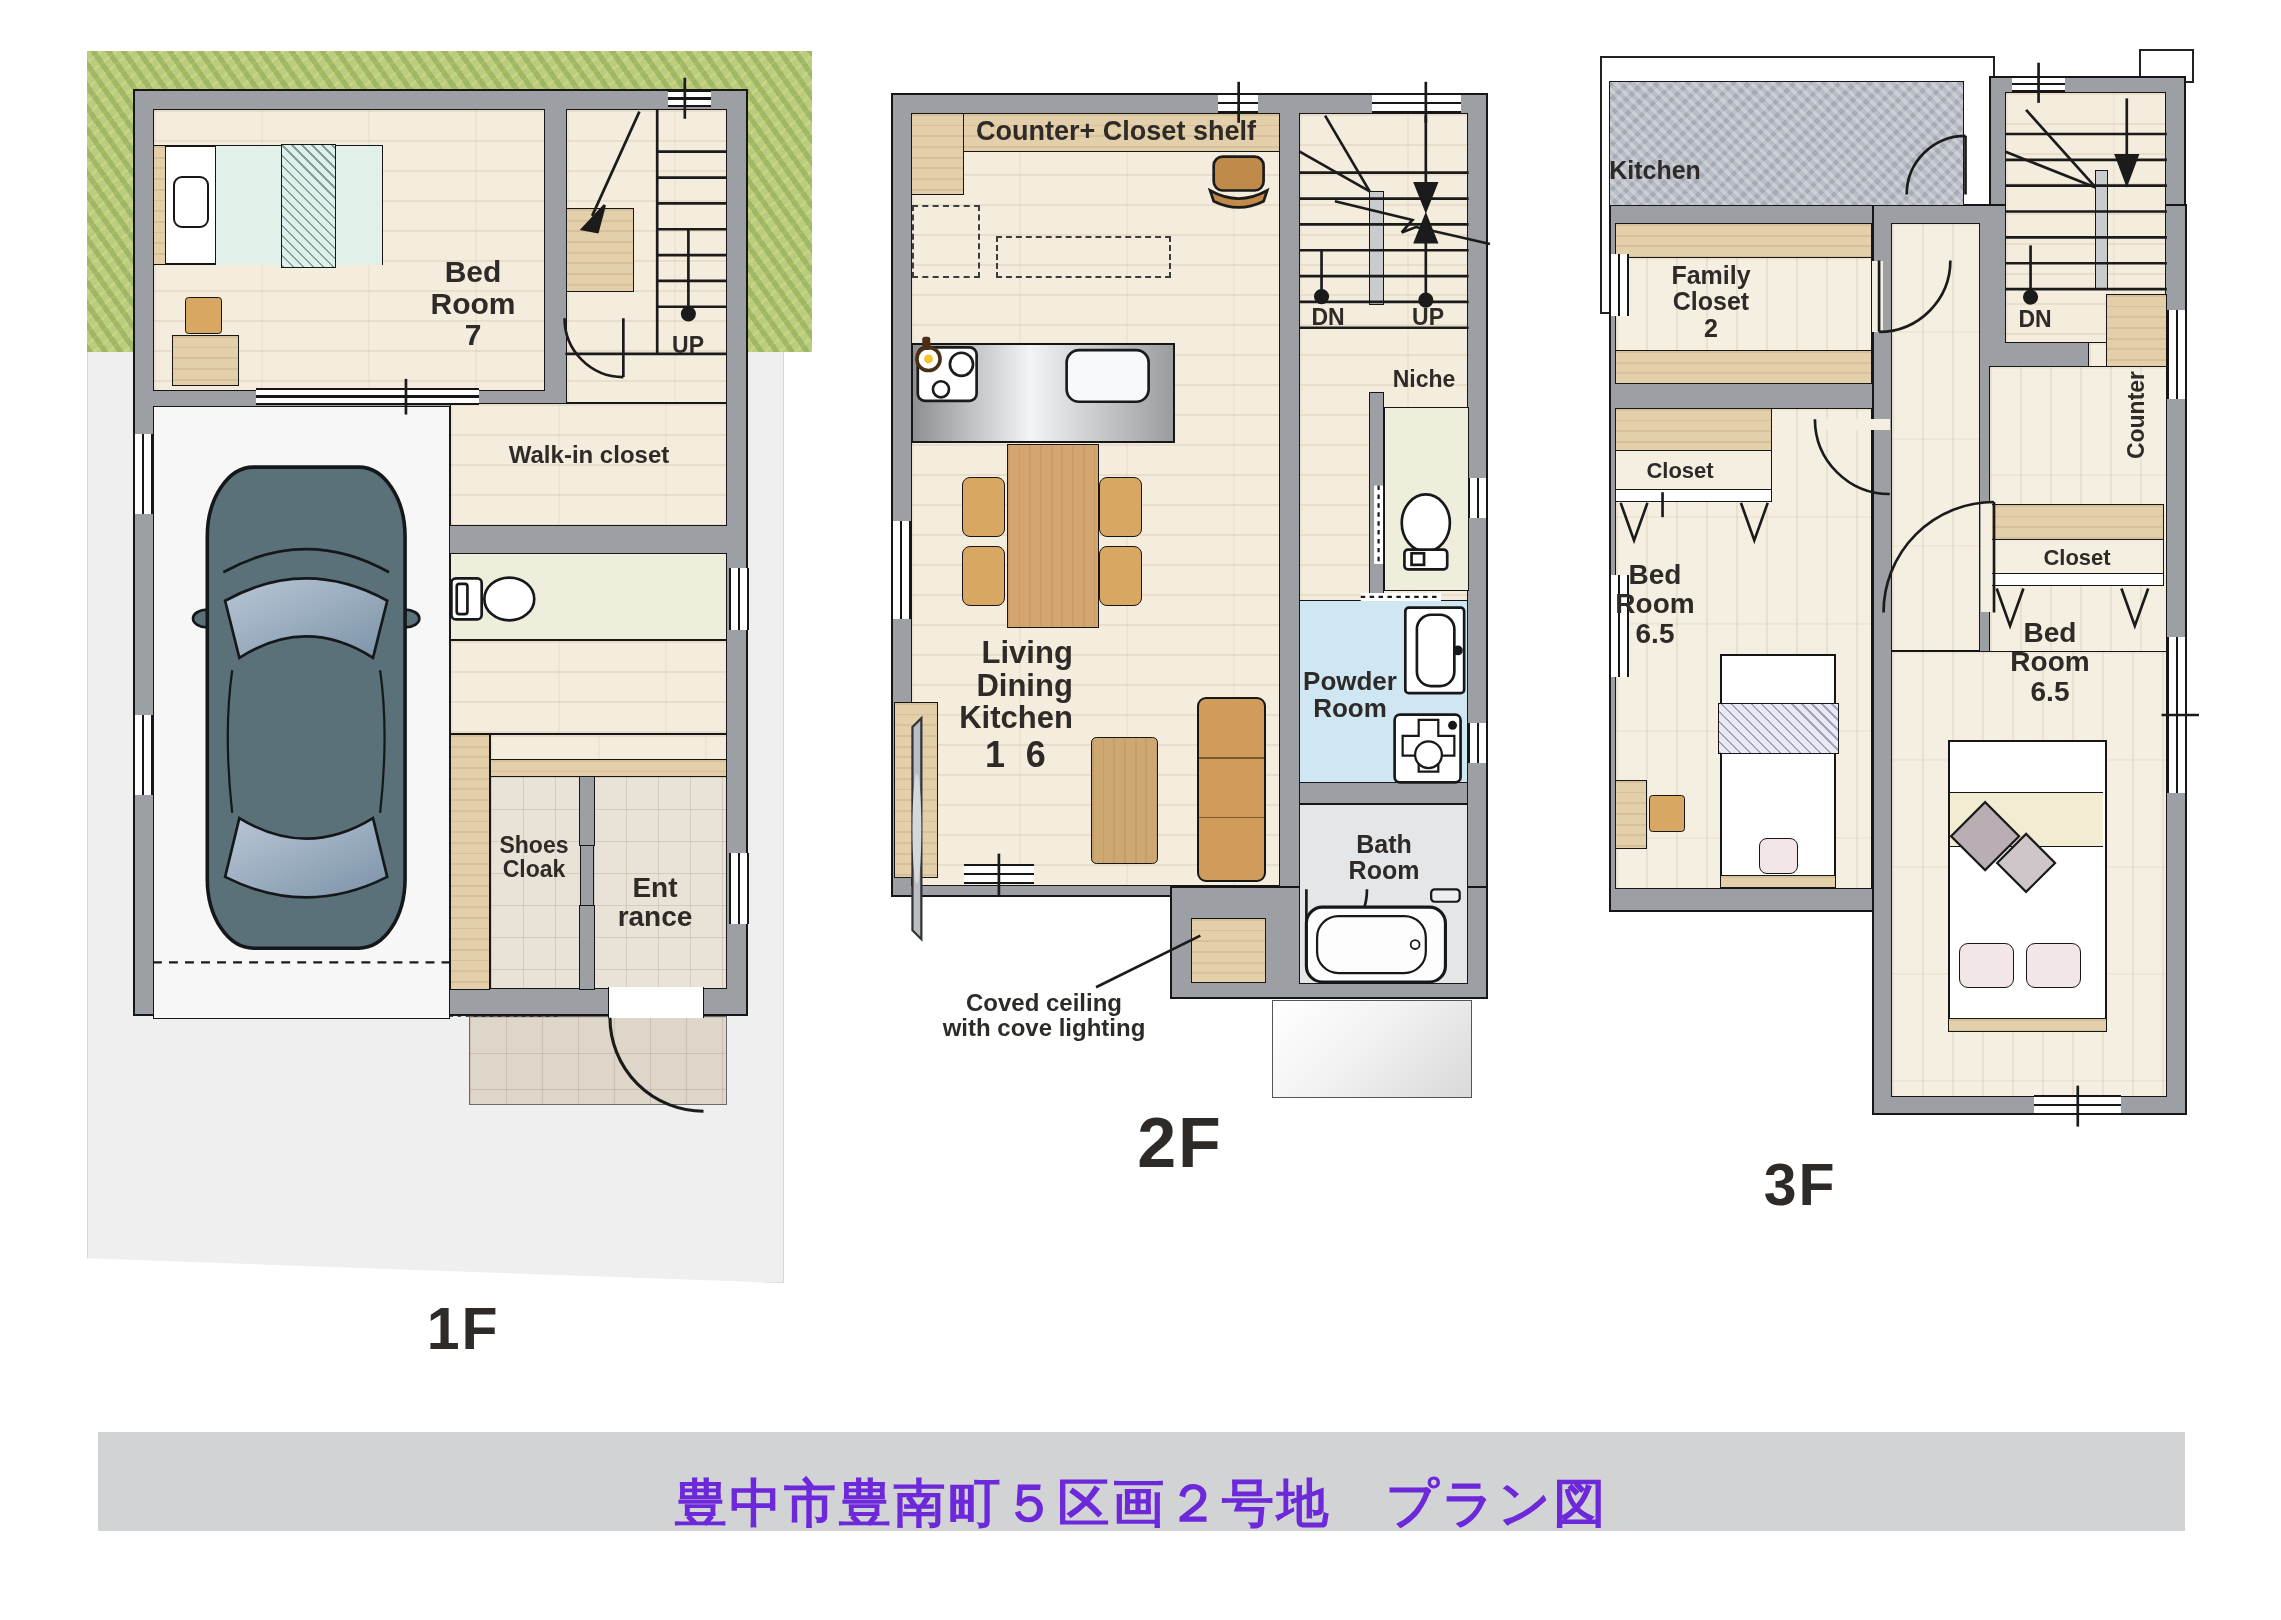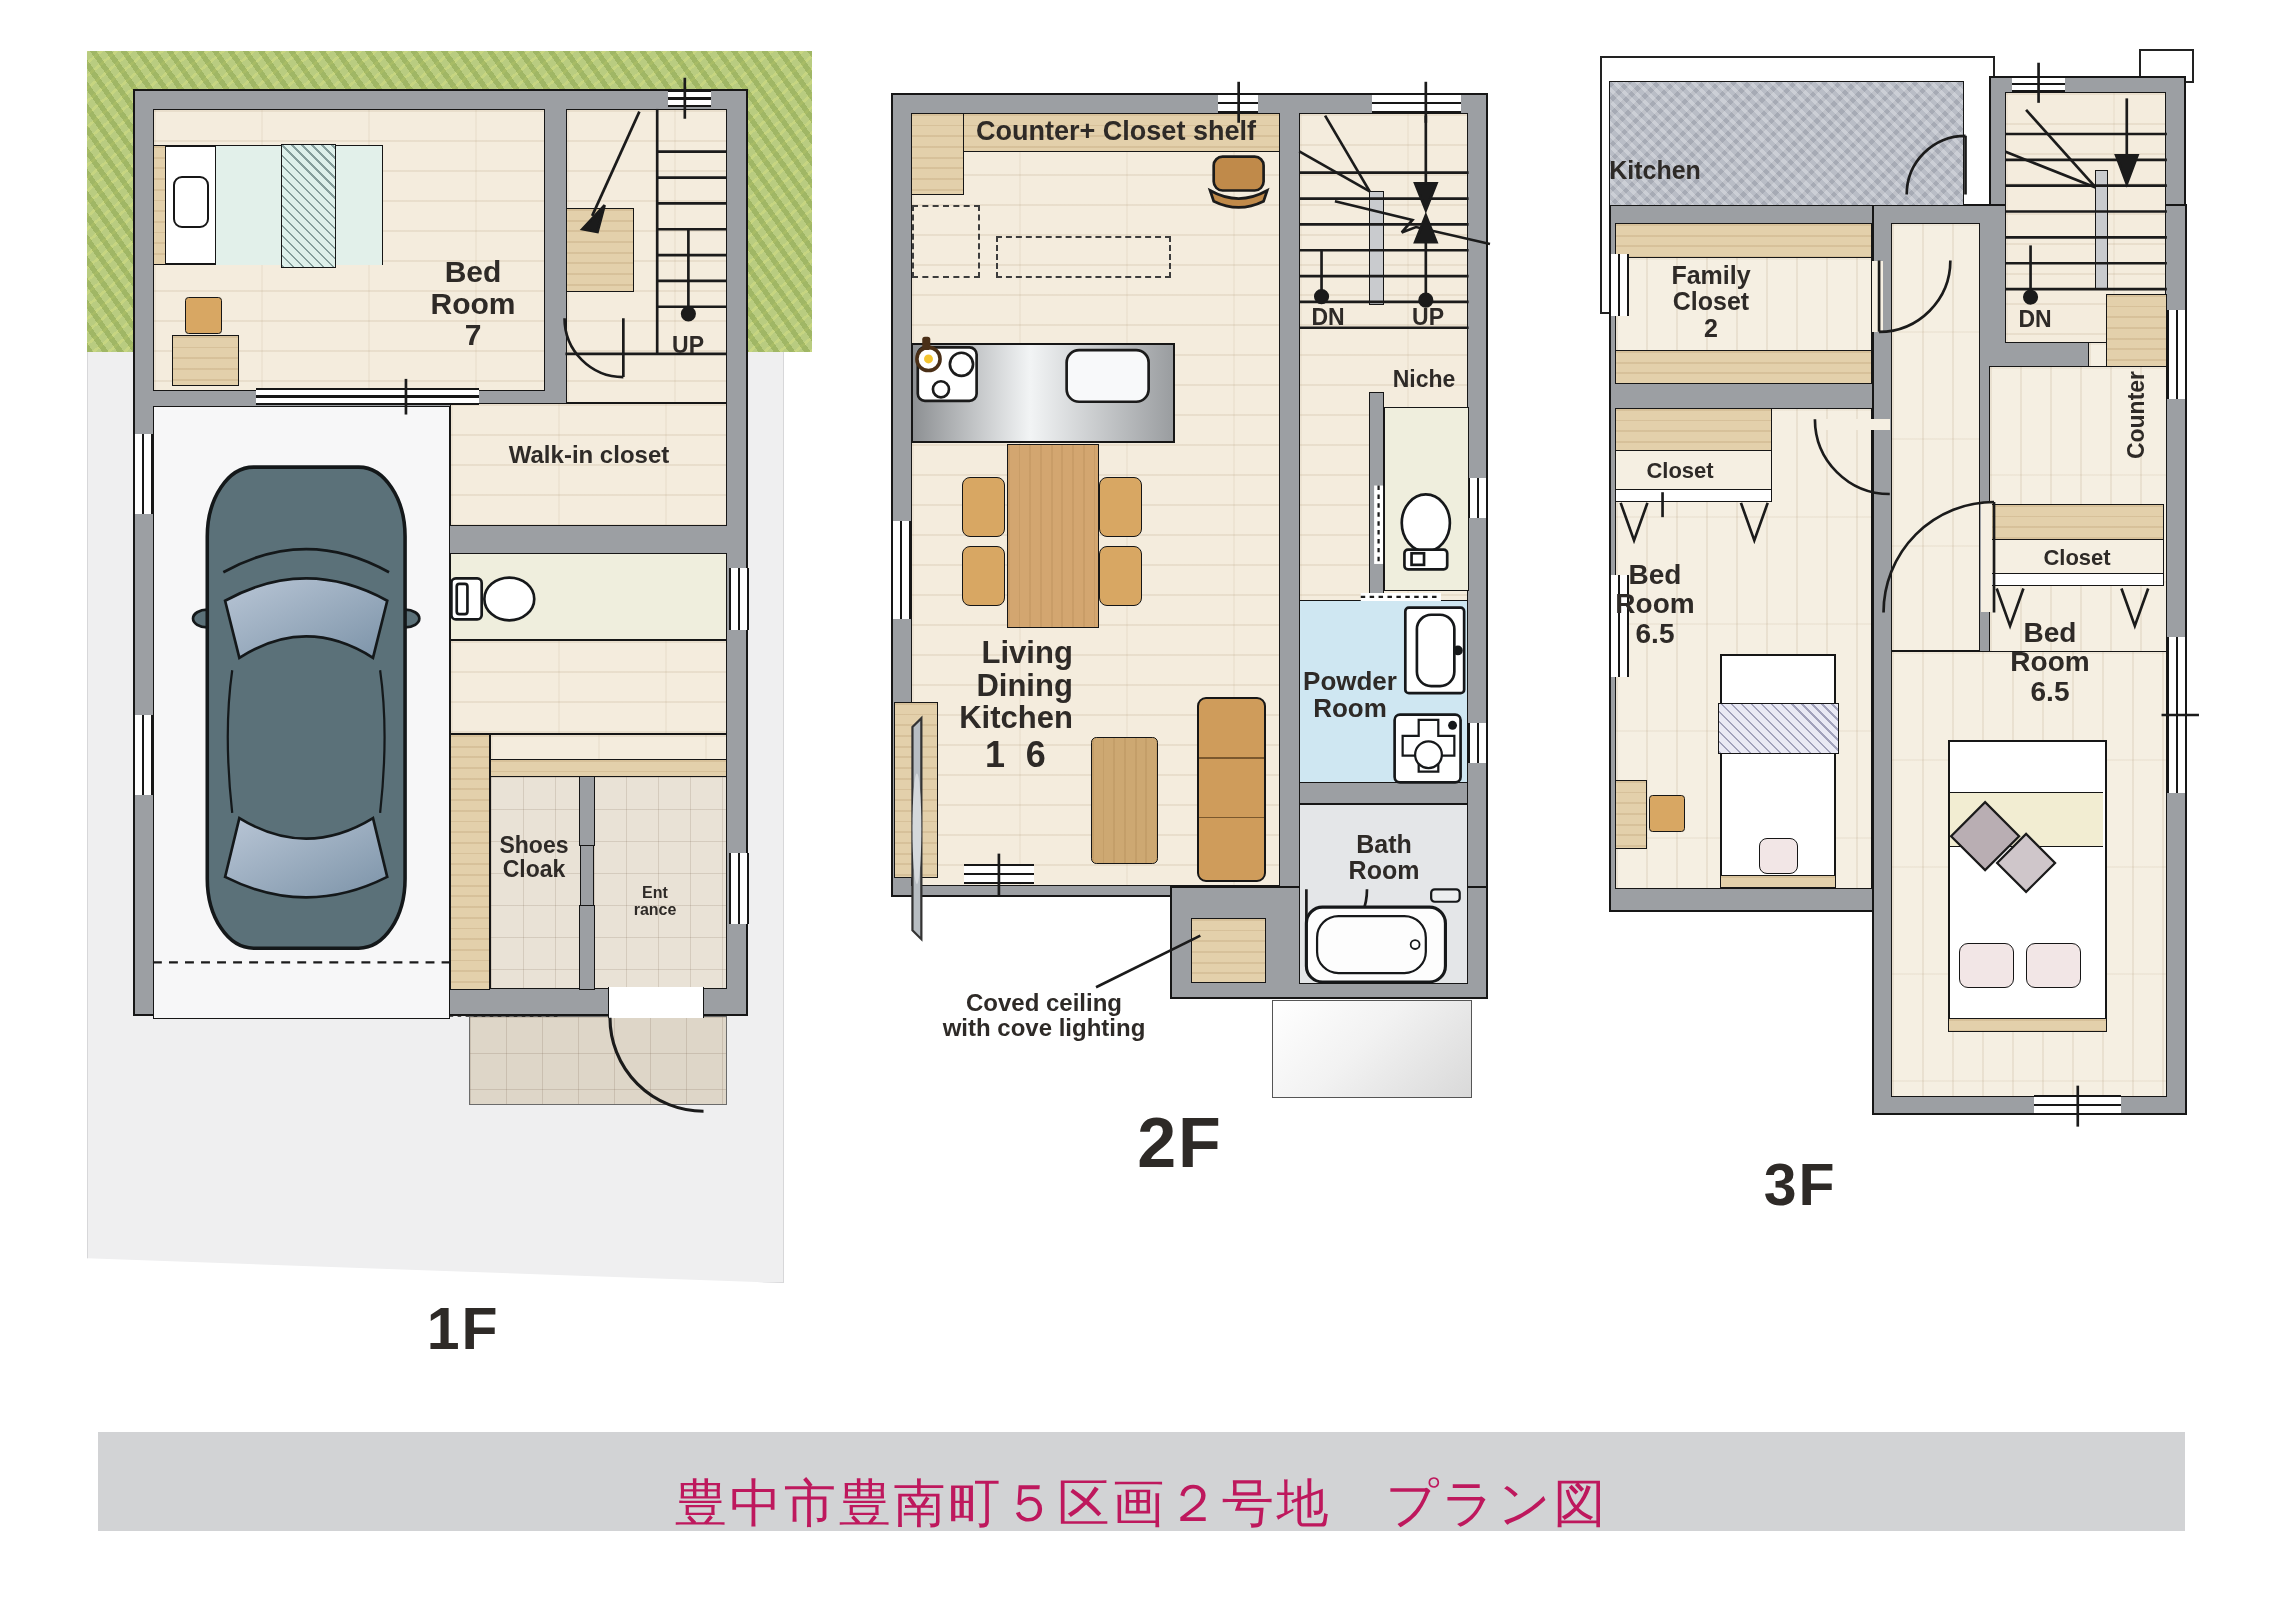--- a/index.html
+++ b/index.html
@@ -50,21 +50,21 @@
      repeating-linear-gradient(45deg,rgba(90,90,130,.5) 0 1.8px,transparent 1.8px 7.1px);
      border:1.3px solid #161616;}
   .sofa{background:#cf9c5b;border:2.2px solid #161616;border-radius:9px;
      background-image:linear-gradient(180deg,transparent 0 32%,rgba(40,20,0,.5) 32% 33%,transparent 33% 65%,rgba(40,20,0,.5) 65% 66%,transparent 66%);}
   .lbl{position:absolute;transform:translate(-50%,-50%);font-weight:bold;color:#2e2a27;
        text-align:center;white-space:pre-line;line-height:1.05;z-index:30;}
   .lbl.vert{transform:translate(-50%,-50%) rotate(-90deg);}
   .gradwhite{background:linear-gradient(135deg,#ffffff 0%,#f2f2f2 45%,#d9d9d9 100%);border:1.3px solid #555;}
   .titlebar{position:absolute;left:98px;top:1432px;width:2087px;height:99px;background:#d2d3d5;
             display:flex;align-items:center;justify-content:center;}
-  .titlebar .t{font-weight:normal;font-size:52px;color:#be185d;letter-spacing:2.7px;margin-top:44px;}
+  .titlebar .t{font-weight:bold;font-size:52px;color:#6d28d9;letter-spacing:2.7px;margin-top:44px;}
   svg.ov{position:absolute;left:0;top:0;pointer-events:none;z-index:20;}
 </style>
 </head>
 <body>
 
 <div class="sheet">
 
   <section class="abs" style="left:87px;top:51px;width:727px;height:1381px;">
     <div class="abs lot" style="left:0;top:0;width:697px;height:1232px;clip-path:polygon(0 0,100% 0,100% 100%,0 98%);"></div>
     <div class="abs grass" style="left:0;top:0;width:725px;height:301px;"></div>
@@ -156,21 +156,21 @@
       </g>
     </svg>
 
     <div class="lbl" style="left:386px;top:252px;font-size:30px;">Bed
 Room
 7</div>
     <div class="lbl" style="left:601px;top:294px;font-size:23px;">UP</div>
     <div class="lbl" style="left:502px;top:404px;font-size:24px;">Walk-in closet</div>
     <div class="lbl" style="left:447px;top:806px;font-size:23px;">Shoes
 Cloak</div>
-    <div class="lbl" style="left:568px;top:851px;font-size:16px;">Ent
+    <div class="lbl" style="left:568px;top:851px;font-size:28px;">Ent
 rance</div>
     <div class="lbl" style="left:376px;top:1279px;font-size:59px;letter-spacing:1.8px;">1F</div>
   </section>
 
   <section class="abs" style="left:891px;top:80px;width:624px;height:1123px;">
     <div class="abs slab" style="left:0;top:13.4px;width:597px;height:804px;"></div>
     <div class="abs slab" style="left:279px;top:806px;width:318px;height:113px;"></div>
 
     <div class="abs floor wood-h" style="left:19.6px;top:33px;width:369px;height:773px;"></div>
     <div class="abs floor wood-h" style="left:408px;top:33px;width:169px;height:870px;"></div>

